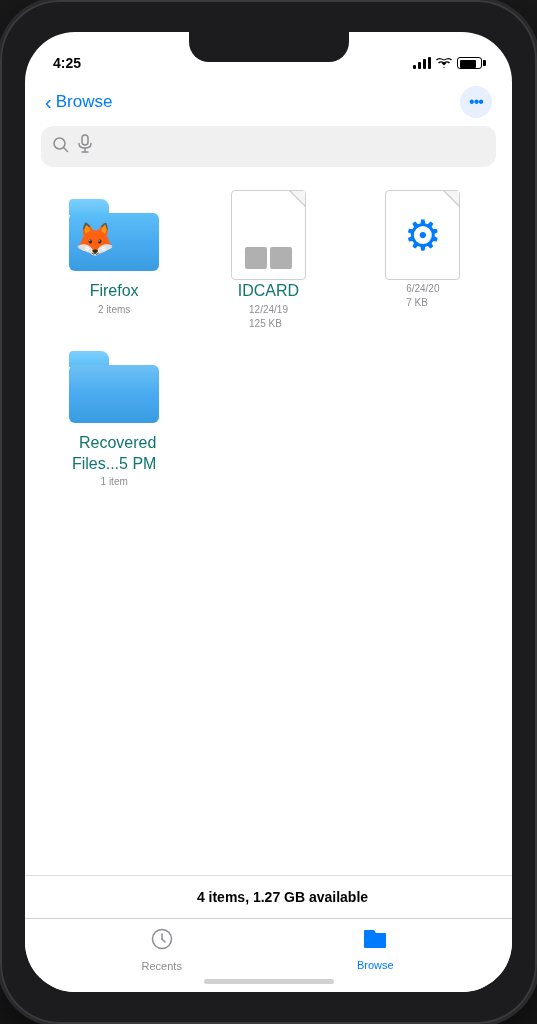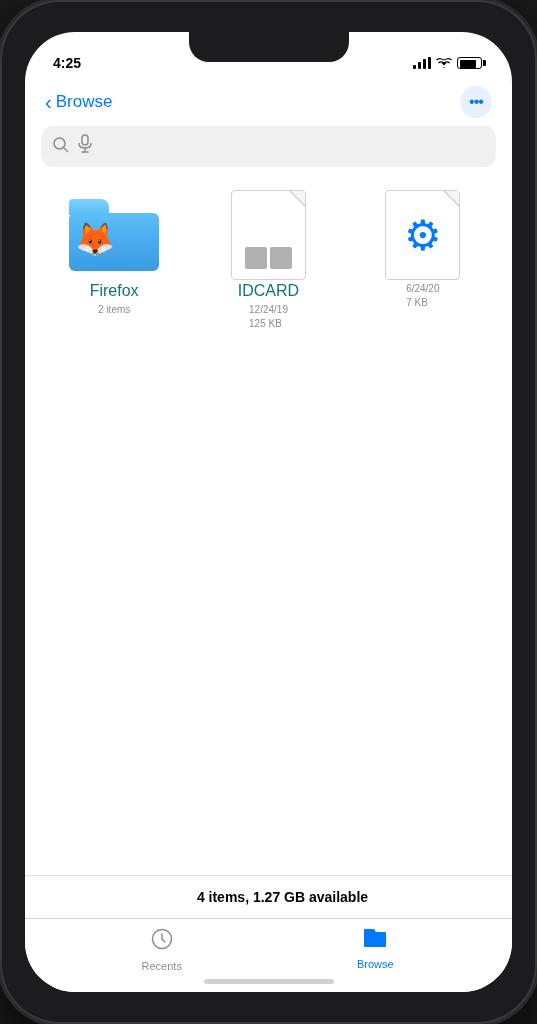--- a/index.html
+++ b/index.html
@@ -375,21 +375,21 @@
     .bottom-status-text {
       font-size: 14px;
       font-weight: 600;
       color: #000;
       margin-left: 28px;
     }
 
     
     .tab-bar {
       display: flex;
-      align-items: flex-start;
+      align-items: center;
       justify-content: space-around;
       padding: 8px 30px 20px 30px;
       background: rgba(255,255,255,0.95);
       border-top: 0.5px solid #d0d0d0;
       flex-shrink: 0;
     }
 
     .tab-item {
       display: flex;
       flex-direction: column;
@@ -548,20 +548,30 @@
               <div class="idcard-fold"></div>
               <div class="idcard-fold-inner"></div>
               <span class="profile-gear">⚙</span>
             </div>
           </div>
           <div class="file-meta">
             6/24/20<br>7 KB
           </div>
         </div>
 
+        <div class="file-item">
+          <div class="file-icon-container">
+            <div class="folder-icon">
+              <div class="folder-tab"></div>
+              <div class="folder-body"></div>
+            </div>
+          </div>
+          <span class="file-name">Recovered<br>Files...5 PM</span>
+          <span class="file-meta">1 item</span>
+        </div>
 
       </div>
     </div>
 
     <div class="bottom-status">
       <span class="bottom-status-text">4 items, 1.27 GB available</span>
     </div>
 
     <div class="tab-bar">
       <div class="tab-item">

